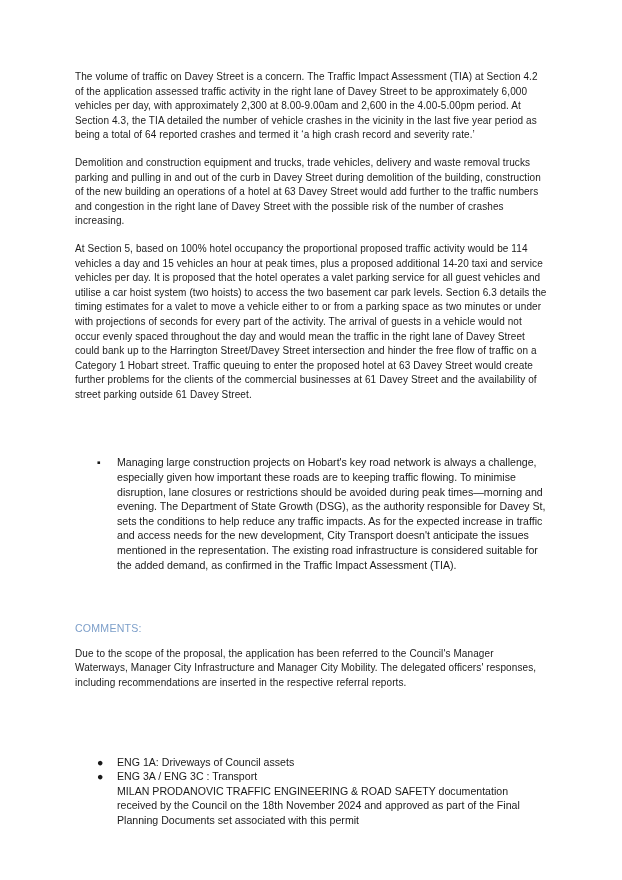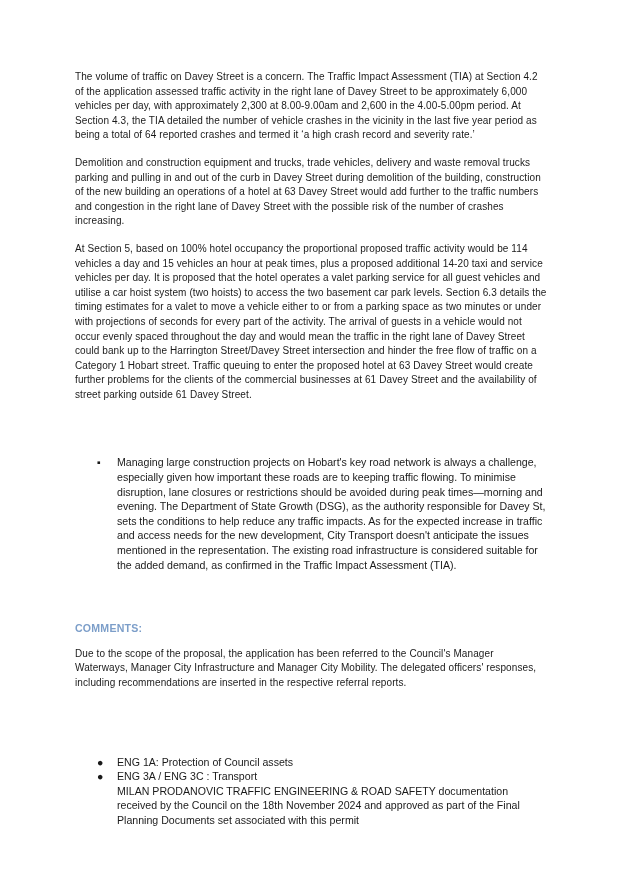--- a/index.html
+++ b/index.html
@@ -62,21 +62,21 @@
     top: 0;
     font-size: 10.6px;
     line-height: 14.6px;
     color: #1a1a1a;
   }
 
   h2.section-heading {
     margin: 0;
     font-size: 10.6px;
     line-height: 14.6px;
-    font-weight: bold;
+    font-weight: normal;
     color: #7c9ec9;
     letter-spacing: 0.02em;
   }
 
   .sub-line {
     display: block;
     font-size: 10.6px;
     line-height: 14.6px;
   }
 </style>
@@ -115,21 +115,21 @@
 
     <div class="spacer-lg"></div>
     <div class="spacer-sm"></div>
 
 
     <div class="spacer-sm"></div>
 
     <ul class="bullets">
       <li>
         <span class="bullet-mark">●</span>
-        <span>ENG 1A: Protection of Council assets</span>
+        <span>ENG 1A: Driveways of Council assets</span>
       </li>
       <li>
         <span class="bullet-mark">●</span>
         <span>ENG 3A / ENG 3C : Transport</span>
         <span class="sub-line">MILAN PRODANOVIC TRAFFIC ENGINEERING &amp; ROAD SAFETY documentation received by the Council on the 18th November 2024 and approved as part of the Final Planning Documents set associated with this permit</span>
       </li>
 
     </ul>
 
   </div>

